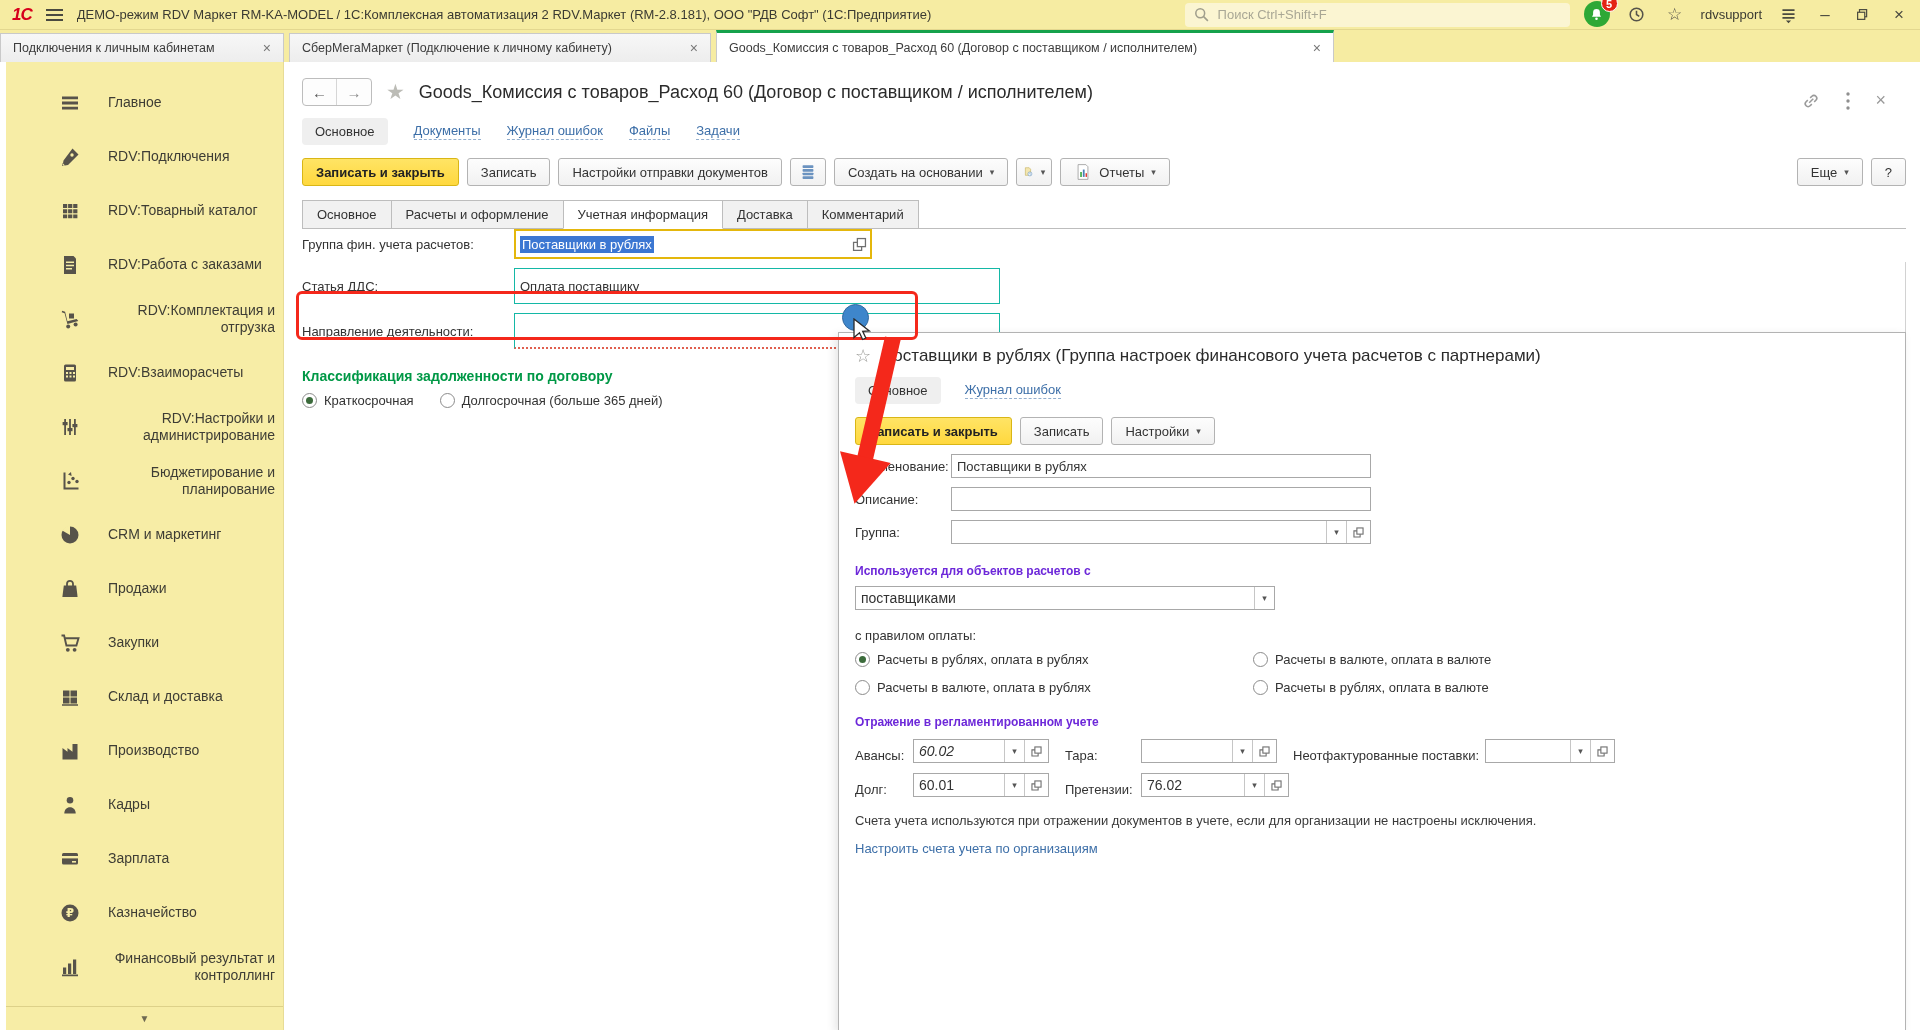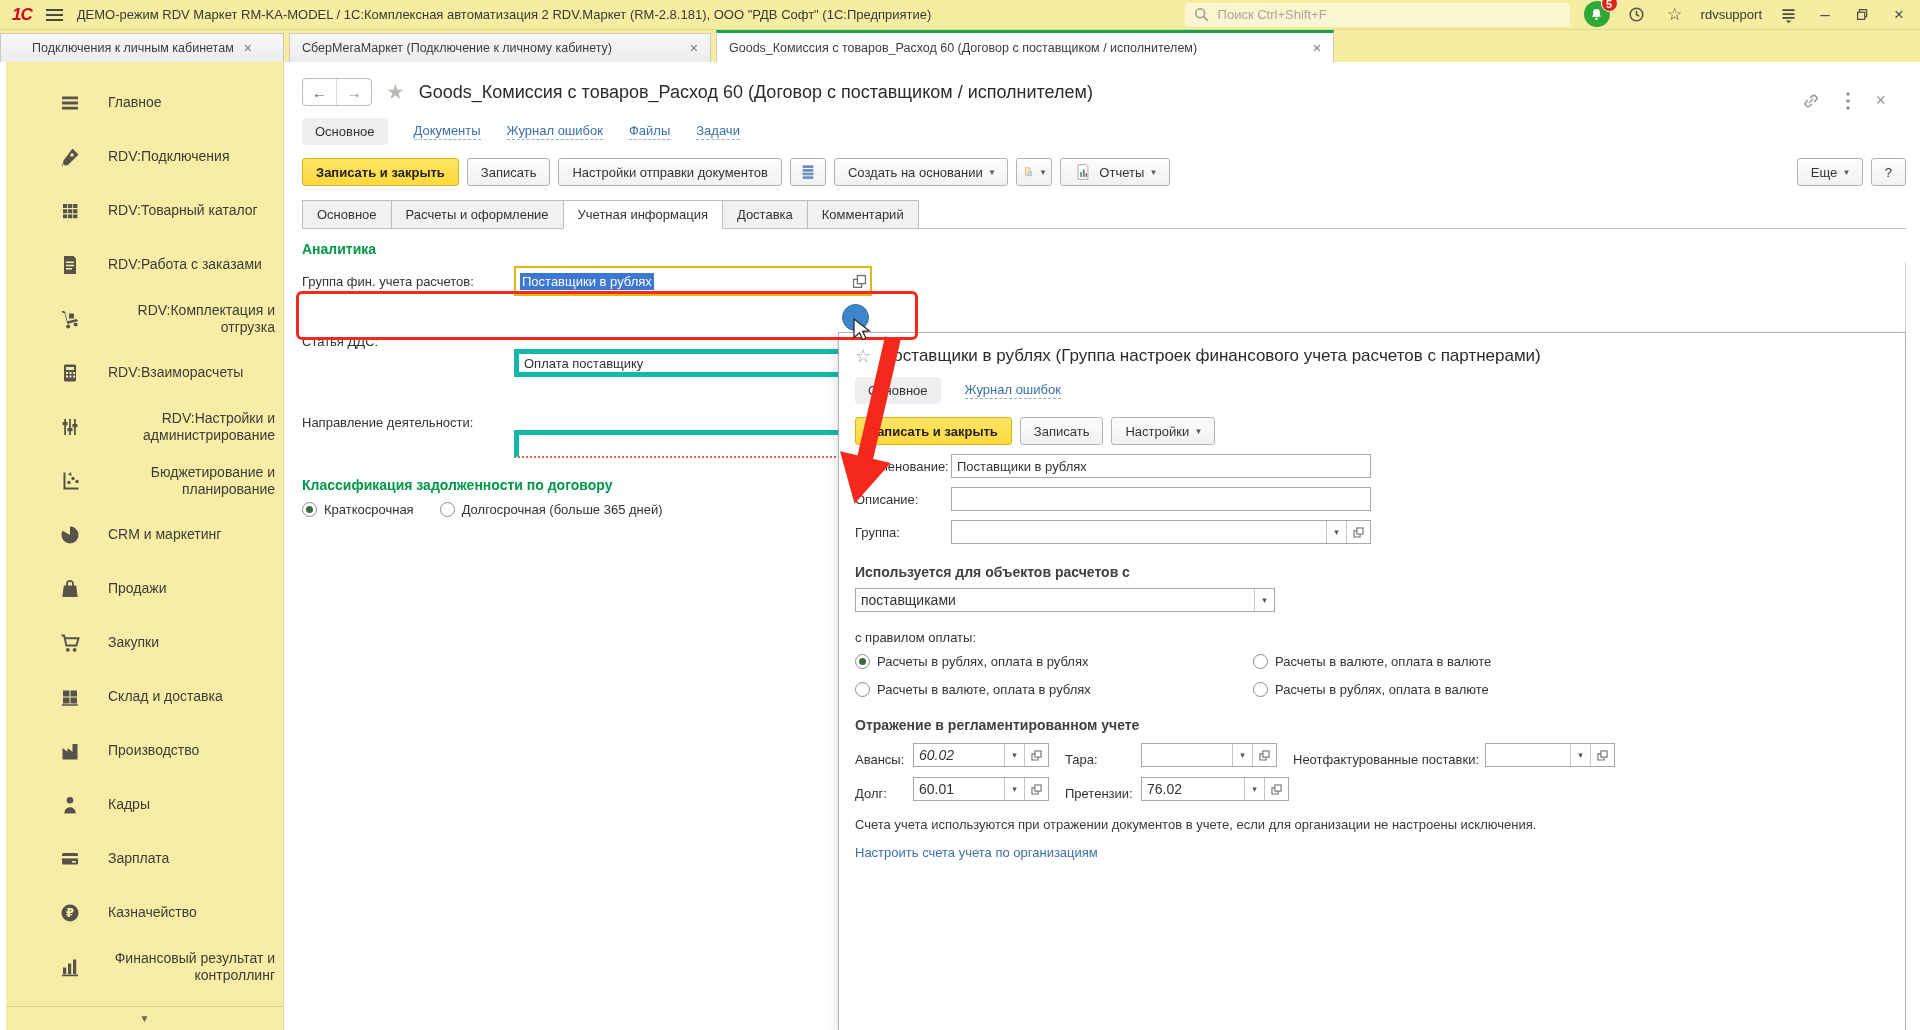--- a/index.html
+++ b/index.html
@@ -41,21 +41,21 @@
   .star-glyph{ font-size:17px; color:#55534a; }
   
   .tabbar{ height:32px; background:#f6eca2; display:flex; align-items:flex-end; padding-left:0; }
   .wtab{
     height:29px; background:linear-gradient(#f7f7f7,#ededed); border:1px solid #c9c9c9; border-bottom:none;
     display:flex; align-items:center; padding:0 12px; margin-right:5px; font-size:12.5px; color:#3c3c3c;
     white-space:nowrap; overflow:hidden;
   }
   .wtab .x{ margin-left:10px; color:#777; font-size:14px; }
   .wtab.active{ background:#fff; border-top:3px solid #15a24c; height:32px; }
-  .wtab:nth-child(1){ width:284px; justify-content:center; }
+  .wtab:nth-child(1){ width:284px; justify-content:space-between; }
   .wtab:nth-child(2){ width:422px; justify-content:space-between; }
   .wtab:nth-child(3){ width:618px; justify-content:space-between; }
   
   .page-body{ display:flex; height:968px; border-left:6px solid #fff; }
   .sidebar{
     width:278px; background:#f7eda6; position:relative; flex:none; overflow:hidden;
     border-right:1px solid #e7dc96;
   }
   .sb-list{ list-style:none; margin:0; padding:14px 0 0 0;text-align:right; }
   .sb-item{ min-height:54px; display:flex; align-items:center; padding:4px 8px 4px 52px; gap:26px; cursor:pointer; }
@@ -102,22 +102,22 @@
   .section-h{ color:#009846; font-weight:bold; font-size:14px; margin:12px 0 9px 18px; }
   .frow{ display:flex; align-items:center; margin:0 0 9px 18px; }
   .flabel{ width:212px; font-size:13px; color:#333; flex:none; }
   .input-hl{
     width:358px; height:30px; border:2px solid #e4b70c; background:#fff;
     display:flex; align-items:center; padding:0 2px 0 4px;
   }
   .seltext{ background:#3c77d2; color:#fff; font-size:13px; padding:1px 2px; }
   .sp{ flex:1; }
   .input{
-    width:486px; height:28px; border:5px solid #14b8a6; background:#fff;
-    display:flex; align-items:center; padding:0 5px; font-size:13px; color:#333;margin-top:44px;
+    width:486px; height:36px; border:1px solid #14b8a6; background:#fff;
+    display:flex; align-items:center; padding:0 5px; font-size:13px; color:#333;
   }
   .input.req{ border-bottom:2px dotted #e0604f; }
   .radio{ width:15px; height:15px; border:1px solid #8b8b8b; border-radius:50%; background:#fff; position:relative; flex:none; }
   .radio.sel::after{ content:""; position:absolute; inset:3px; border-radius:50%; background:#3c6b3c; }
   .radlbl{ font-size:13px; color:#333; margin-left:7px; }
   .radgrp{ display:flex; align-items:center; margin:2px 0 0 18px; }
   
   .overlay{
     position:absolute; left:554px; top:270px; right:14px; bottom:0; background:#fff;
     border:1px solid #b3b3b3; border-bottom:none; z-index:20;
@@ -129,21 +129,21 @@
   .ov-nav{ display:flex; align-items:center; gap:24px; margin-top:10px; }
   .ov-toolbar{ display:flex; gap:8px; margin-top:13px; }
   .ov-frow{ display:flex; align-items:center; margin-top:9px; }
   .ov-frow:first-of-type{ margin-top:16px; }
   .ov-label{ width:96px; font-size:13px; color:#333; flex:none; }
   .tinput{ width:420px; height:24px; border:1px solid #a8a8a8; padding:0 5px; font:inherit; font-size:13px; color:#333; outline:none; }
   .combo{ display:inline-flex; height:24px; border:1px solid #a8a8a8; background:#fff; align-items:stretch; }
   .combo .cval{ display:flex; align-items:center; padding:0 5px; font-size:14px; color:#333; }
   .combo .cell{ width:20px; border-left:1px solid #c6c6c6; display:flex; align-items:center; justify-content:center; color:#555; font-size:9px; }
   .combo .cell.open{ width:24px; font-size:11px; }
-  .ov-section-h{ color:#404040; font-weight:bold; font-size:14px; margin-top:20px; }
+  .ov-section-h{ color:#6d28d9; font-weight:bold; font-size:12px; margin-top:20px; }
   .pay-grid{ display:grid; grid-template-columns:398px auto; row-gap:13px; margin-top:9px; }
   .pay-item{ display:flex; align-items:flex-end; }
   .accrow{ display:flex; align-items:flex-end; margin-top:10px; font-size:13px; }
   .alb1{ width:58px; flex:none; }
   .alb2{ width:76px; flex:none; margin-left:16px; }
   .alb3{ margin-left:16px; margin-right:6px; white-space:nowrap; }
   .note{ margin-top:16px; font-size:13px; color:#3a3a3a; }
   .link{ display:inline-block; margin-top:13px; color:#3d6fa8; font-size:13px; cursor:pointer; }
   
   .ann-rect{
@@ -474,21 +474,20 @@
 
     <div class="subtabs">
       <span class="stab">Основное</span>
       <span class="stab">Расчеты и оформление</span>
       <span class="stab active">Учетная информация</span>
       <span class="stab">Доставка</span>
       <span class="stab">Комментарий</span>
     </div>
     <div class="right-edge"></div>
 
-    <div class="section-h">Аналитика</div>
 
     <div class="frow">
       <span class="flabel">Группа фин. учета расчетов:</span>
       <div class="input-hl">
         <span class="seltext">Поставщики в рублях</span>
         <span class="sp"></span>
         <span>
           <svg width="17" height="17" viewBox="0 0 20 20" fill="none" stroke="#6f6f6f" stroke-width="1.5">
               <rect x="7.5" y="3" width="9.5" height="9.5"></rect>
               <path d="M12.5 12.5V17H3V7.5h4.5"></path>

